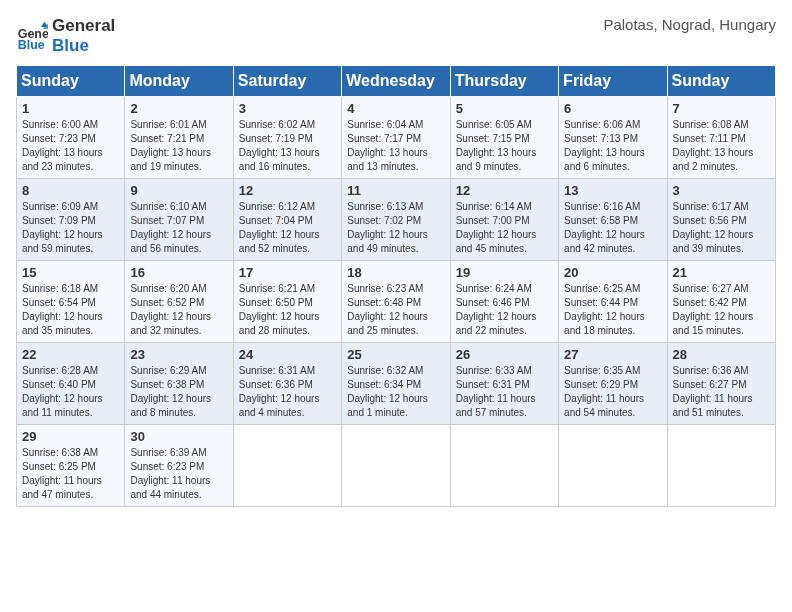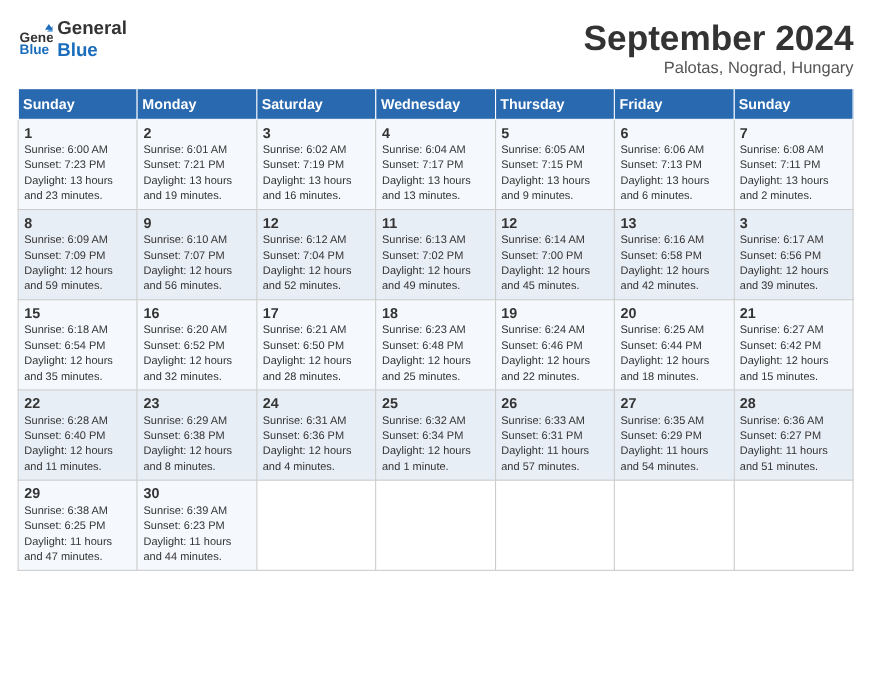--- a/index.html
+++ b/index.html
@@ -40,21 +40,21 @@
     table {
       width: 100%;
       border-collapse: collapse;
       font-size: 11px;
     }
     thead tr th {
       background-color: #2969b0;
       color: #fff;
       padding: 6px 4px;
       text-align: left;
-      font-size: 13px;
+      font-size: 16px;
       font-weight: bold;
       border: 1px solid #fff;
     }
     tbody tr td {
       border: 1px solid #ccc;
       vertical-align: top;
       padding: 4px 5px;
       color: #333;
       background: #fff;
       width: calc(100% / 7);
@@ -91,21 +91,20 @@
       <text x="2" y="33" font-size="14" font-weight="bold" fill="#1a6dbc">Blue</text>
       <polygon points="28,8 36,8 32,2" fill="#1a6dbc"></polygon>
       <polygon points="30,10 36,10 36,4" fill="#1a6dbc" opacity="0.7"></polygon>
     </svg>
     <div style="display:flex;flex-direction:column;line-height:1.15;">
       <span style="font-size:17px;font-weight:bold;color:#333;">General</span>
       <span style="font-size:17px;font-weight:bold;color:#1a6dbc;">Blue</span>
     </div>
   </div>
   <div class="title-block">
-    <div class="month-title">September 2024</div>
     <div class="subtitle">Palotas, Nograd, Hungary</div>
   </div>
 </div>
 
 <table>
   <thead>
     <tr>
     <th>Sunday</th>
         <th>Monday</th>
         <th>Saturday</th>

